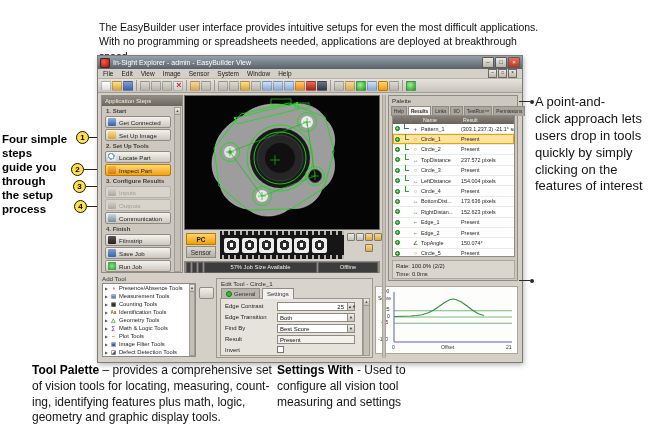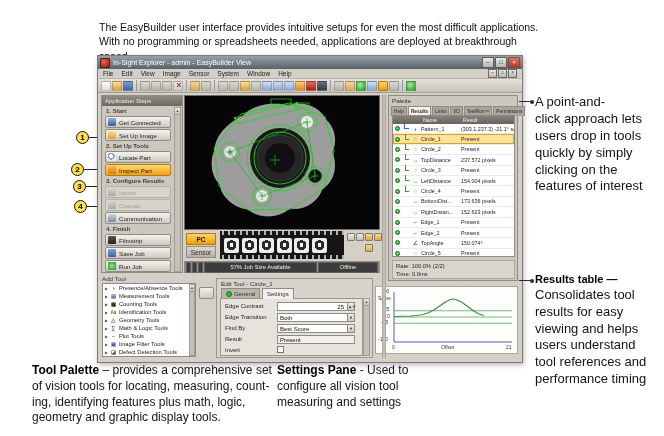--- a/index.html
+++ b/index.html
@@ -520,52 +520,46 @@
           </div>
 
       </div>
       <div class="prate">
         <div>Rate: 100.0% (2/2)</div>
         <div>Time: 0.0ms</div>
       </div>
     </div>
   </div>
 
+  <div class="ab co-left pre">Four simple steps
+guide you through
+the setup process</div>
   <div class="ab numc" style="left:76px;top:131px">1</div>
   <div class="ab numc" style="left:71px;top:163px">2</div>
   <div class="ab numc" style="left:73px;top:180px">3</div>
   <div class="ab numc" style="left:74px;top:200px">4</div>
   <div class="ab tick" style="left:89px;top:137px;width:8px"></div>
   <div class="ab tick" style="left:84px;top:169px;width:13px"></div>
   <div class="ab tick" style="left:86px;top:186px;width:11px"></div>
   <div class="ab tick" style="left:87px;top:206px;width:10px"></div>
 
   <div class="ab aline" style="left:519px;top:101px;width:11px"></div>
   <div class="ab" style="left:535px;top:94px;width:126px">
     <div class="co-body pre">A  point-and-
 click approach lets
 users drop in tools
 quickly by simply
 clicking on the
 features of interest</div>
   </div>
 
   <div class="ab aline" style="left:519px;top:280px;width:11px"></div>
-  <div class="ab" style="left:535px;top:273px;width:126px">
-    <div class="co-title">Results table —</div>
-    <div class="co-body pre">Consolidates tool
-results for easy
-viewing and helps
-users understand
-tool references and
-performance timing</div>
-  </div>
 
   <div class="ab co-bottom" style="left:32px;top:363px;width:252px"><b>Tool Palette</b><span class="pre"> – provides a comprehensive set
 of vision tools for locating, measuring, count-
 ing, identifying features plus math, logic,
 geometry and graphic display tools.</span></div>
 
-  <div class="ab co-bottom" style="left:277px;top:363px;width:162px"><b>Settings Pane</b><span class="pre">  - Used to
+  <div class="ab co-bottom" style="left:277px;top:363px;width:162px"><b>Settings With</b><span class="pre">  - Used to
 configure all vision tool
 measuring and settings</span></div>
 
 </div>
 
 </body></html>

